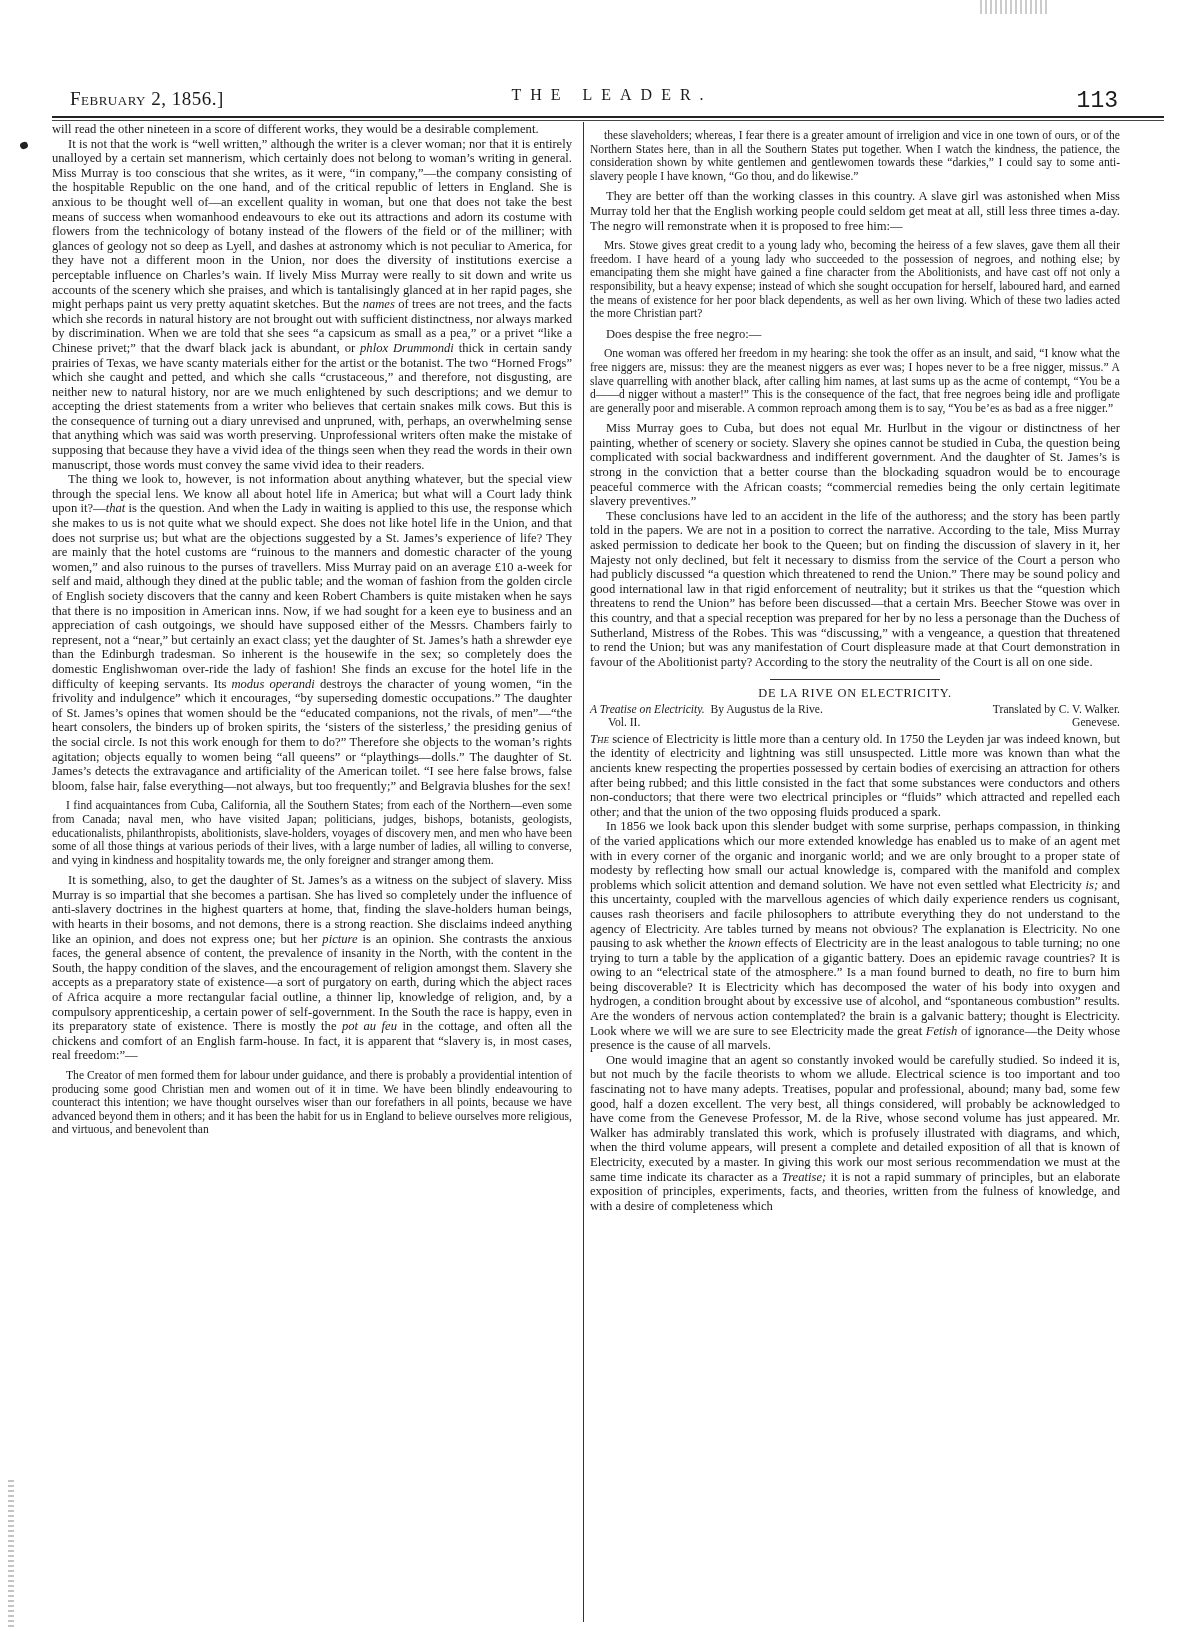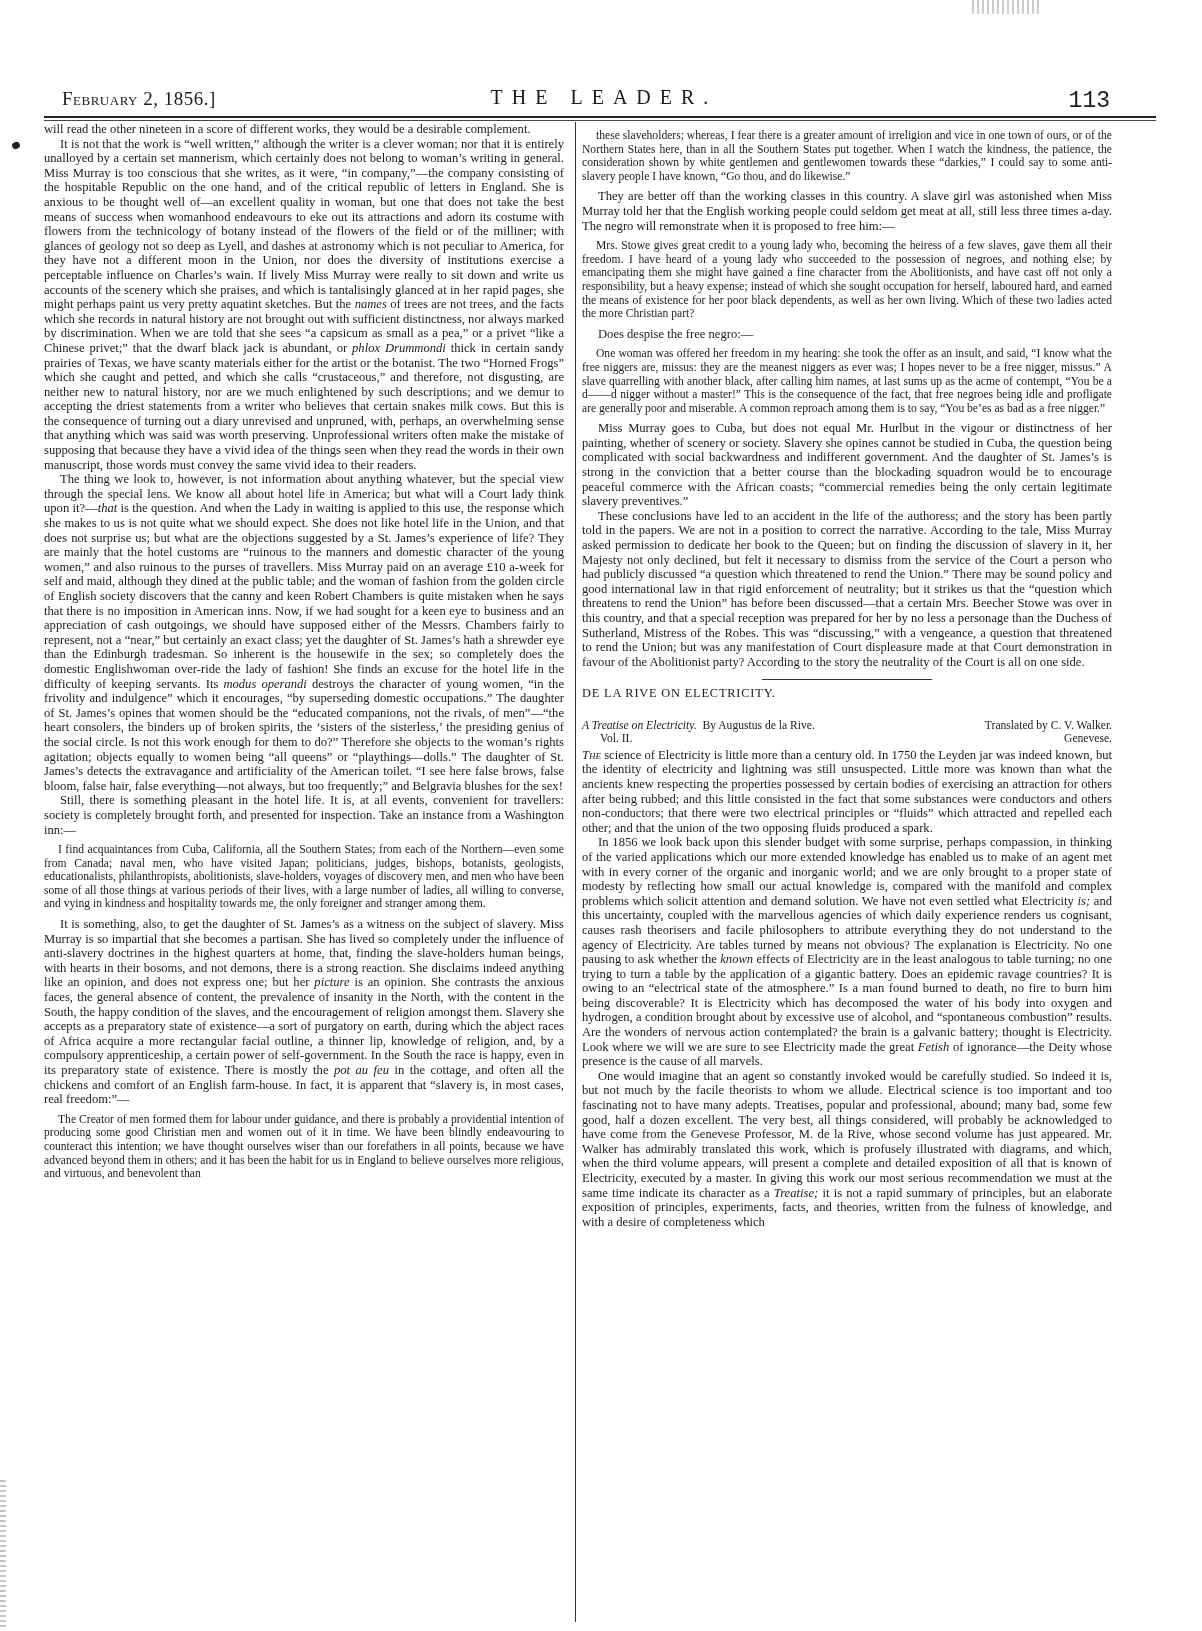--- a/index.html
+++ b/index.html
@@ -1,32 +1,32 @@
 <!DOCTYPE html>
 <html><head>
 <meta charset="utf-8">
 <style>
   html, body { margin: 0; padding: 0; background: #ffffff; }
   body { width: 1202px; height: 1631px; position: relative; overflow: hidden; color: #1a1a1a; font-family: "DejaVu Serif", "Liberation Serif", serif; }
-  .page { position: absolute; left: 0; top: 0; width: 1042px; height: 1631px; }
+  .page { position: absolute; left: 8px; top: 0; width: 1042px; height: 1631px; }
   .masthead { position: absolute; left: 44px; top: 86px; width: 1120px; height: 30px; }
   .mast-date { position: absolute; left: 18px; top: 2px; font-family: "Liberation Serif", serif; font-size: 19px; letter-spacing: 0.5px; font-variant: small-caps; }
-  .mast-title { position: absolute; left: 0; right: 0; text-align: center; top: 0; font-family: "Liberation Serif", serif; font-size: 20px; letter-spacing: 9px; }
+  .mast-title { position: absolute; left: 0; right: 0; text-align: center; top: 0; font-family: "Liberation Serif", serif; font-size: 16px; letter-spacing: 9px; }
   .mast-page { position: absolute; right: 54px; top: 2px; font-family: Liberation Mono, monospace; font-size: 23px; }
   .rule-top { position: absolute; left: 44px; top: 116px; width: 1112px; border-top: 2px solid #222; border-bottom: 1px solid #444; height: 2px; }
   .col-divider { position: absolute; left: 575px; top: 122px; width: 0; height: 1500px; border-left: 1px solid #333; }
   .col { position: absolute; top: 122px; font-family: "Liberation Serif", serif; font-size: 12.6px; line-height: 14.6px; text-align: justify; hyphens: auto; }
   .col-left { left: 44px; width: 520px; }
   .col-right { left: 582px; width: 530px; }
   .col p { margin: 0; text-indent: 16px; }
   .col p.noindent { text-indent: 0; }
   .col .quote { font-size: 11.6px; line-height: 13.6px; margin: 6px 0 6px 0; }
   .col .quote p { text-indent: 14px; }
   .section-rule { width: 170px; margin: 10px auto 6px auto; border-top: 1px solid #333; }
-  .section-title { text-align: left; font-size: 12.4px; letter-spacing: 0.8px; margin-bottom: 18px; }
+  .section-title { text-align: center; font-size: 12.4px; letter-spacing: 0.8px; margin-bottom: 2px; }
   .citation { font-size: 11.6px; line-height: 13.4px; margin-bottom: 2px; }
   .citation .row { display: flex; justify-content: space-between; }
   .citation em { font-style: italic; }
   .sc { font-variant: small-caps; font-style: italic; }
   em { font-style: italic; }
   .margin-mark { position: absolute; left: 12px; top: 142px; width: 8px; height: 7px; background: #222; border-radius: 50%; transform: rotate(-20deg); }
   .edge-noise { position: absolute; left: 0; top: 1480px; width: 6px; height: 150px; background: repeating-linear-gradient(180deg, #888 0 2px, #fff 2px 5px); opacity: 0.5; }
   .corner-noise { position: absolute; right: 0; top: 0; width: 70px; height: 14px; background: repeating-linear-gradient(90deg, #999 0 2px, #fff 2px 5px); opacity: 0.5; }
 </style>
 </head>
@@ -42,21 +42,20 @@
     <span class="mast-title">THE LEADER.</span>
     <span class="mast-page">113</span>
   </div>
   <div class="rule-top"></div>
   <div class="col-divider"></div>
 
   <div class="col col-left">
     <p class="noindent">will read the other nineteen in a score of different works, they would be a desirable complement.</p>
     <p><span>It is not that the work is “well written,” although the writer is a clever woman; nor that it is entirely unalloyed by a certain set mannerism, which certainly does not belong to woman’s writing in general. Miss Murray is too conscious that she writes, as it were, “in company,”—the company consisting of the hospitable Republic on the one hand, and of the critical republic of letters in England. She is anxious to be thought well of—an excellent quality in woman, but one that does not take the best means of success when womanhood endeavours to eke out its attractions and adorn its costume with flowers from the technicology of botany instead of the flowers of the field or of the milliner; with glances of geology not so deep as Lyell, and dashes at astronomy which is not peculiar to America, for they have not a different moon in the Union, nor does the diversity of institutions exercise a perceptable influence on Charles’s wain. If lively Miss Murray were really to sit down and write us accounts of the scenery which she praises, and which is tantalisingly glanced at in her rapid pages, she might perhaps paint us very pretty aquatint sketches. But the</span> <em>names</em> <span>of trees are not trees, and the facts which she records in natural history are not brought out with sufficient distinctness, nor always marked by discrimination. When we are told that she sees “a capsicum as small as a pea,” or a privet “like a Chinese privet;” that the dwarf black jack is abundant, or</span> <em>phlox Drummondi</em> <span>thick in certain sandy prairies of Texas, we have scanty materials either for the artist or the botanist. The two “Horned Frogs” which she caught and petted, and which she calls “crustaceous,” and therefore, not disgusting, are neither new to natural history, nor are we much enlightened by such descriptions; and we demur to accepting the driest statements from a writer who believes that certain snakes milk cows. But this is the consequence of turning out a diary unrevised and unpruned, with, perhaps, an overwhelming sense that anything which was said was worth preserving. Unprofessional writers often make the mistake of supposing that because they have a vivid idea of the things seen when they read the words in their own manuscript, those words must convey the same vivid idea to their readers.</span></p>
     <p><span>The thing we look to, however, is not information about anything whatever, but the special view through the special lens. We know all about hotel life in America; but what will a Court lady think upon it?—</span><em>that</em> <span>is the question. And when the Lady in waiting is applied to this use, the response which she makes to us is not quite what we should expect. She does not like hotel life in the Union, and that does not surprise us; but what are the objections suggested by a St. James’s experience of life? They are mainly that the hotel customs are “ruinous to the manners and domestic character of the young women,” and also ruinous to the purses of travellers. Miss Murray paid on an average £10 a-week for self and maid, although they dined at the public table; and the woman of fashion from the golden circle of English society discovers that the canny and keen Robert Chambers is quite mistaken when he says that there is no imposition in American inns. Now, if we had sought for a keen eye to business and an appreciation of cash outgoings, we should have supposed either of the Messrs. Chambers fairly to represent, not a “near,” but certainly an exact class; yet the daughter of St. James’s hath a shrewder eye than the Edinburgh tradesman. So inherent is the housewife in the sex; so completely does the domestic Englishwoman over-ride the lady of fashion! She finds an excuse for the hotel life in the difficulty of keeping servants. Its</span> <em>modus operandi</em> <span>destroys the character of young women, “in the frivolity and indulgence” which it encourages, “by superseding domestic occupations.” The daughter of St. James’s opines that women should be the “educated companions, not the rivals, of men”—“the heart consolers, the binders up of broken spirits, the ‘sisters of the sisterless,’ the presiding genius of the social circle. Is not this work enough for them to do?” Therefore she objects to the woman’s rights agitation; objects equally to women being “all queens” or “playthings—dolls.” The daughter of St. James’s detects the extravagance and artificiality of the American toilet. “I see here false brows, false bloom, false hair, false everything—not always, but too frequently;” and Belgravia blushes for the sex!</span></p>
-    <p>Still, there is something pleasant in the hotel life. It is, at all events, convenient for travellers: society is completely brought forth, and presented for inspection. Take an instance from a Washington inn:—</p>
     <div class="quote">
       <p>I find acquaintances from Cuba, California, all the Southern States; from each of the Northern—even some from Canada; naval men, who have visited Japan; politicians, judges, bishops, botanists, geologists, educationalists, philanthropists, abolitionists, slave-holders, voyages of discovery men, and men who have been some of all those things at various periods of their lives, with a large number of ladies, all willing to converse, and vying in kindness and hospitality towards me, the only foreigner and stranger among them.</p>
     </div>
     <p><span>It is something, also, to get the daughter of St. James’s as a witness on the subject of slavery. Miss Murray is so impartial that she becomes a partisan. She has lived so completely under the influence of anti-slavery doctrines in the highest quarters at home, that, finding the slave-holders human beings, with hearts in their bosoms, and not demons, there is a strong reaction. She disclaims indeed anything like an opinion, and does not express one; but her</span> <em>picture</em> <span>is an opinion. She contrasts the anxious faces, the general absence of content, the prevalence of insanity in the North, with the content in the South, the happy condition of the slaves, and the encouragement of religion amongst them. Slavery she accepts as a preparatory state of existence—a sort of purgatory on earth, during which the abject races of Africa acquire a more rectangular facial outline, a thinner lip, knowledge of religion, and, by a compulsory apprenticeship, a certain power of self-government. In the South the race is happy, even in its preparatory state of existence. There is mostly the</span> <em>pot au feu</em> <span>in the cottage, and often all the chickens and comfort of an English farm-house. In fact, it is apparent that “slavery is, in most cases, real freedom:”—</span></p>
     <div class="quote">
       <p>The Creator of men formed them for labour under guidance, and there is probably a providential intention of producing some good Christian men and women out of it in time. We have been blindly endeavouring to counteract this intention; we have thought ourselves wiser than our forefathers in all points, because we have advanced beyond them in others; and it has been the habit for us in England to believe ourselves more religious, and virtuous, and benevolent than</p>
     </div>
   </div>
 
   <div class="col col-right">

